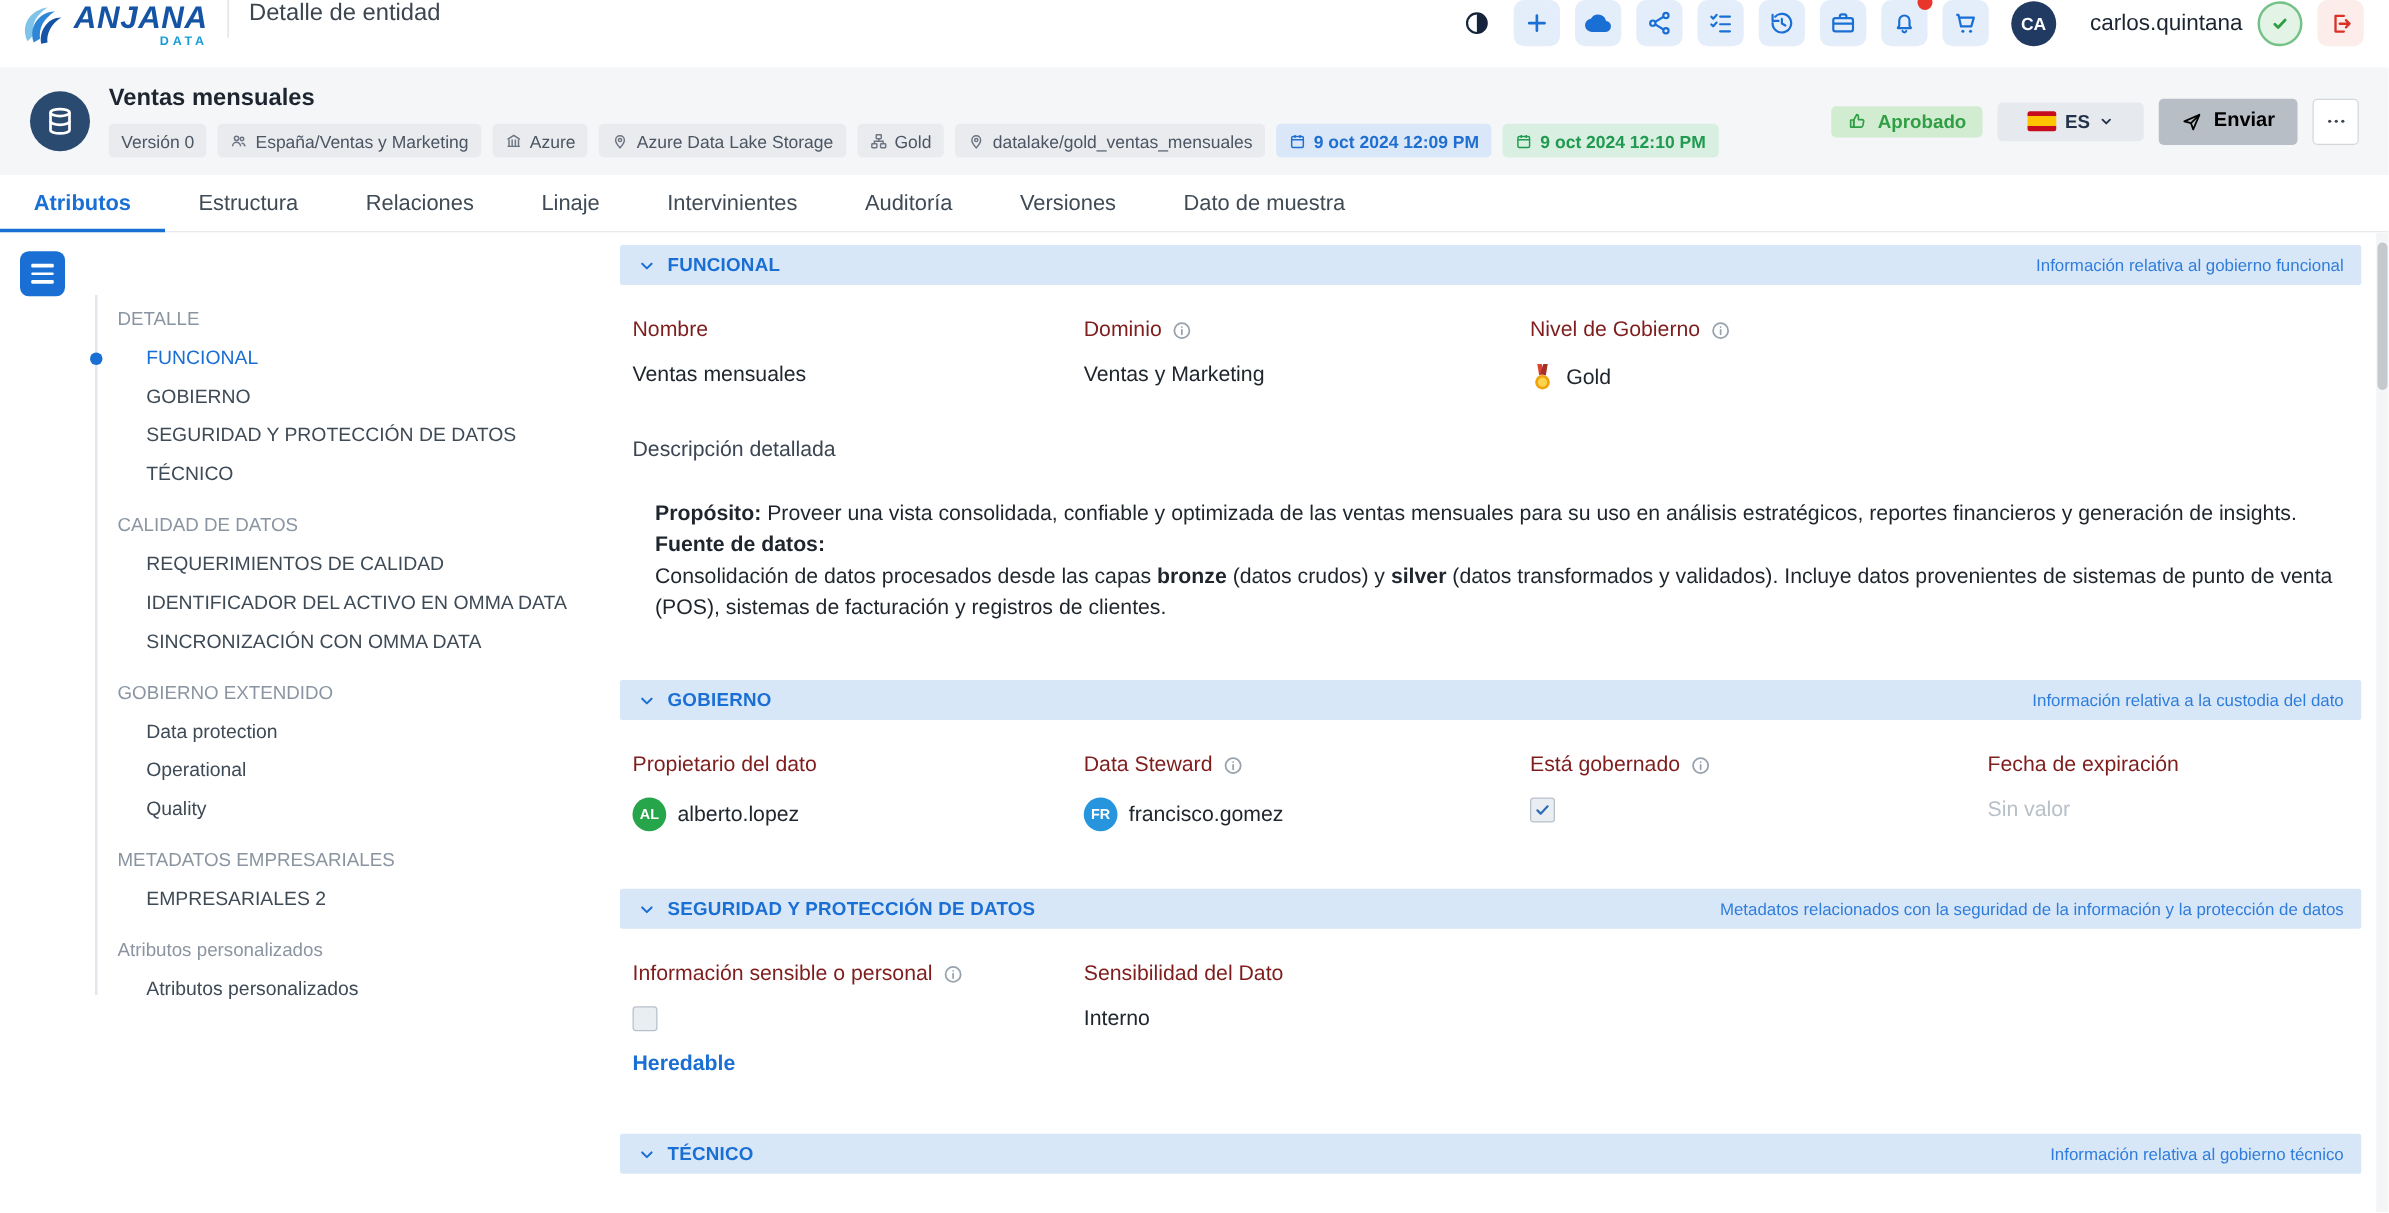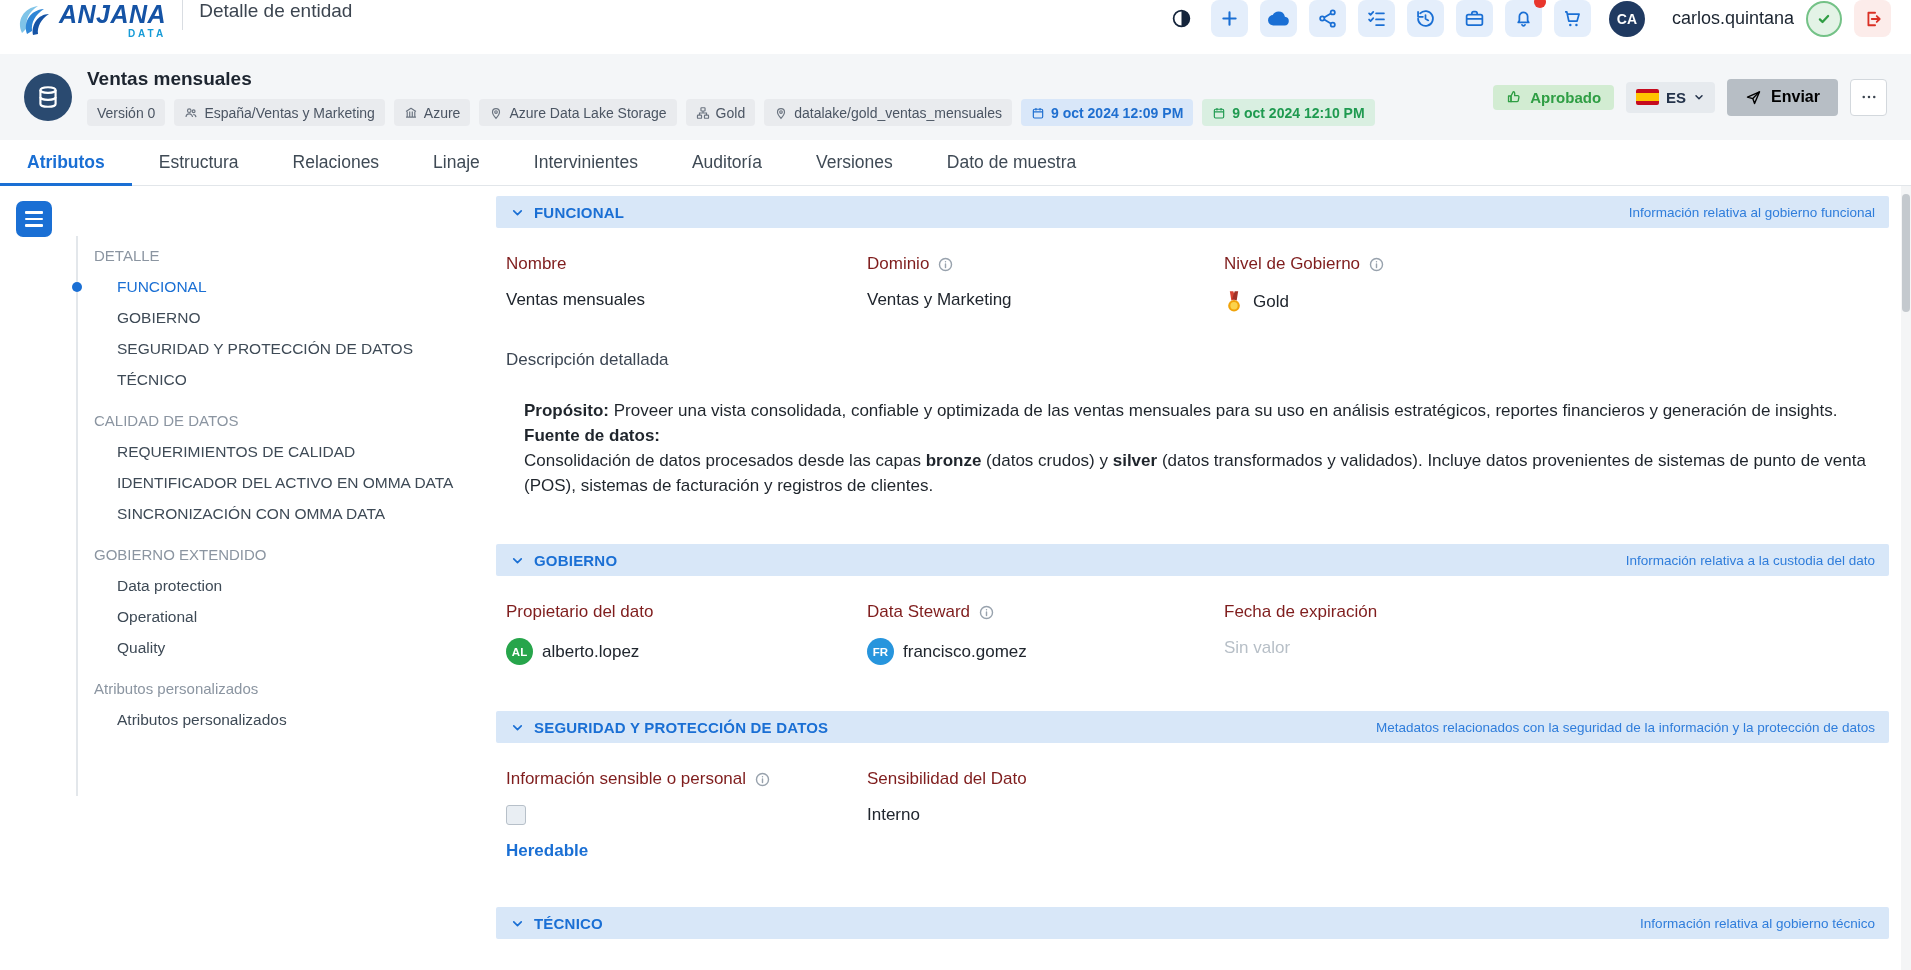--- a/index.html
+++ b/index.html
@@ -44,21 +44,21 @@
   .chip-row { display:flex; align-items:center; gap:9px; }
   .chip { height:27px; display:inline-flex; align-items:center; gap:6px; padding:0 10px; background:#e9ebee;
           border-radius:4px; font-size:14px; color:#4b5563; white-space:nowrap; }
   .chip svg { width:14px; height:14px; color:#6b7480; }
   .chip.blue  { background:#d9e7f9; color:#1f6fd0; font-weight:600; } .chip.blue svg { color:#1f6fd0; }
   .chip.green { background:#d9efe1; color:#1f9a50; font-weight:600; } .chip.green svg { color:#1f9a50; }
   .entity-actions { margin-left:auto; display:flex; align-items:center; gap:12px; }
   .approved { height:25px; padding:0 13px; border-radius:4px; background:#d2ecd2; color:var(--approved_green,#2f9e44);
               font-size:15px; font-weight:600; display:inline-flex; align-items:center; gap:8px; }
   .approved svg { width:16px; height:16px; }
-  .lang { height:31px; padding:0 10px; border-radius:4px; background:#e6eaee; display:inline-flex; align-items:center;
+  .lang { height:31px; padding:0 24px; border-radius:4px; background:#e6eaee; display:inline-flex; align-items:center;
           gap:7px; cursor:pointer; }
   .flag { width:23px; height:16px; border-radius:2px;
           background:linear-gradient(#c60b1e 0 25%, #ffc400 25% 75%, #c60b1e 75% 100%); }
   .lang-code { font-size:15px; font-weight:bold; color:#23324a; }
   .lang svg { width:12px; height:12px; color:#23324a; }
   .send-btn { height:37px; padding:0 18px; border:none; border-radius:4px; background:#b7bec5; color:#000000;
               font-size:16px; font-weight:600; display:inline-flex; align-items:center; gap:9px; cursor:default; }
   .send-btn svg { width:17px; height:17px; }
   .more-btn { width:37px; height:37px; border-radius:4px; background:#fff; border:1px solid #d3d8dd; color:#3c4550;
               display:flex; align-items:center; justify-content:center; cursor:pointer; }
@@ -357,20 +357,24 @@
           <div class="nav-item"><span>SINCRONIZACIÓN CON OMMA DATA</span></div>
         </div>
 
         <div class="nav-group">
           <div class="nav-header">GOBIERNO EXTENDIDO</div>
           <div class="nav-item"><span>Data protection</span></div>
           <div class="nav-item"><span>Operational</span></div>
           <div class="nav-item"><span>Quality</span></div>
         </div>
 
+        <div class="nav-group">
+          <div class="nav-header">METADATOS EMPRESARIALES</div>
+          <div class="nav-item"><span>EMPRESARIALES 2</span></div>
+        </div>
 
         <div class="nav-group">
           <div class="nav-header">Atributos personalizados</div>
           <div class="nav-item"><span>Atributos personalizados</span></div>
         </div>
       </nav>
     </aside>
 
     <main class="main">
 
@@ -468,20 +472,38 @@
                     </svg>
                 </span>
               </div>
               <div class="field-value">
                 <span class="avatar-sm avatar-blue">FR</span>
                 <span>francisco.gomez</span>
               </div>
             </div>
             <div class="field">
               <div class="field-label">
+                <span>Está gobernado</span>
+                <span class="info-icon">
+                  <svg viewBox="0 0 24 24" fill="none" stroke="currentColor" stroke-width="2">
+                      <circle cx="12" cy="12" r="8.5"></circle>
+                      <path d="M12 8h.01M12 11.3V16.2" stroke-linecap="round"></path>
+                    </svg>
+                </span>
+              </div>
+              <div class="field-value">
+                <span class="checkbox checked">
+                  <svg viewBox="0 0 24 24" fill="none" stroke="#2e6db4" stroke-width="3" stroke-linecap="round" stroke-linejoin="round">
+                      <path d="M5 12.5l4.5 4.5 9.5-10"></path>
+                    </svg>
+                </span>
+              </div>
+            </div>
+            <div class="field">
+              <div class="field-label">
                   <span>Fecha de expiración</span>
                 </div>
               <div class="field-value muted">Sin valor</div>
             </div>
           </div>
         </div>
       </section>
 
       <section class="section">
         <div class="section-header">

